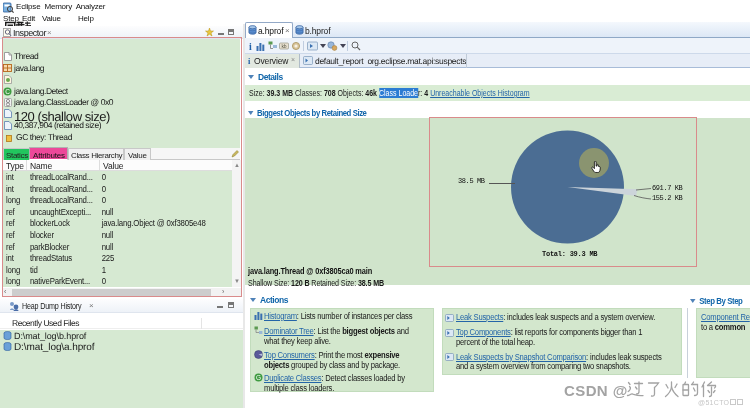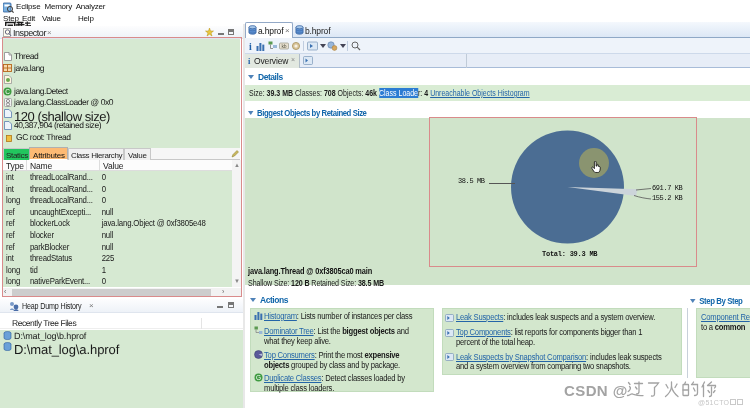--- a/index.html
+++ b/index.html
@@ -67,21 +67,21 @@
 <div class="abs" style="left:2px;top:37px;width:240px;height:260px;border:1px solid #d98b8b;z-index:30;"></div>
 
 <div class="abs" style="left:3px;top:39px;width:237px;height:109px;background:#d6e9d2;"></div>
 
 <div class="abs gp" style="left:14px;top:51px;font-size:8.5px;">Thread</div>
 <div class="abs gp" style="left:14px;top:63px;font-size:8.5px;">java.lang</div>
 <div class="abs gp" style="left:14px;top:86px;font-size:8.5px;">java.lang.Detect</div>
 <div class="abs gp" style="left:14px;top:97px;font-size:8.5px;">java.lang.ClassLoader @ 0x0</div>
 <div class="abs gp" style="left:14px;top:109px;font-size:13px;">120 (shallow size)</div>
 <div class="abs gp" style="left:14px;top:120px;font-size:8.5px;">40,387,904 (retained size)</div>
-<div class="abs gp" style="left:16px;top:132px;font-size:8.5px;">GC root: Thread</div>
+<div class="abs gp" style="left:16px;top:132px;font-size:8.5px;">GC they: Thread</div>
 
 <div class="abs" id="ico-doc" style="left:4px;top:52px;width:8px;height:9px;">
 <svg width="8" height="9" viewBox="0 0 8 9">
         <path d="M0.5 0.5 H5 L7.5 3 V8.5 H0.5 Z" fill="#fff" stroke="#888" stroke-width="0.8"></path>
         <path d="M5 0.5 V3 H7.5" fill="none" stroke="#888" stroke-width="0.8"></path>
       </svg>
 </div>
 <div class="abs" style="left:3px;top:64px;width:9px;height:8px;">
 <svg width="9" height="8" viewBox="0 0 9 8">
         <rect x="0.5" y="0.5" width="8" height="7" fill="#f7d9b0" stroke="#b5681b" stroke-width="0.9"></rect>
@@ -119,21 +119,21 @@
       </svg>
 </div>
 <div class="abs" style="left:6px;top:135px;width:6px;height:7px;">
 <svg width="6" height="7" viewBox="0 0 6 7">
         <rect x="0.5" y="0.5" width="5" height="6" fill="#f0c040" stroke="#b07818" stroke-width="0.8"></rect>
       </svg>
 </div>
 
 <div class="abs" style="left:3px;top:148px;width:237px;height:12px;background:#f6f6f6;border-bottom:1px solid #c8c8c8;"></div>
 <div class="abs" style="left:3px;top:148px;width:48px;height:12px;border:1px solid #c8c8c8;border-bottom:none;background:#22c55e;font-size:8px;letter-spacing:-0.3px;color:#222;padding:2px 0 0 2px;white-space:nowrap;overflow:hidden;">Statics</div>
-<div class="abs" style="left:29px;top:147px;width:39px;height:13px;border:1px solid #b0b0b0;border-bottom:1px solid #fff;background:#fdba74;font-size:8px;letter-spacing:-0.2px;color:#111;padding:3px 0 0 3px;white-space:nowrap;overflow:hidden;">Attributes</div>
+<div class="abs" style="left:29px;top:147px;width:39px;height:13px;border:1px solid #b0b0b0;border-bottom:1px solid #fff;background:#ec4899;font-size:8px;letter-spacing:-0.2px;color:#111;padding:3px 0 0 3px;white-space:nowrap;overflow:hidden;">Attributes</div>
 <div class="abs" style="left:68px;top:148px;width:56px;height:12px;border:1px solid #c8c8c8;border-bottom:none;background:#f0f0f0;font-size:8px;letter-spacing:-0.35px;color:#222;padding:2px 0 0 2px;white-space:nowrap;overflow:hidden;">Class Hierarchy</div>
 <div class="abs" style="left:124px;top:148px;width:27px;height:12px;border:1px solid #c8c8c8;border-bottom:none;background:#f0f0f0;font-size:8px;letter-spacing:-0.2px;color:#222;padding:2px 0 0 3px;white-space:nowrap;overflow:hidden;">Value</div>
 <div class="abs" style="left:231px;top:150px;width:8px;height:8px;">
       <svg width="8" height="8" viewBox="0 0 8 8">
         <path d="M1 7 L2 4.5 L6 0.5 L7.5 2 L3.5 6 Z" fill="#c8b860" stroke="#887820" stroke-width="0.5"></path>
       </svg>
     </div>
 
 <div class="abs" style="left:3px;top:160px;width:229px;height:11px;background:#fcfcfc;border-bottom:1px solid #ddd;"></div>
 <div class="abs" style="left:6px;top:161px;font-size:8.5px;color:#222;">Type</div>
@@ -175,37 +175,37 @@
 </svg>
 </div>
 <div class="abs" style="left:22px;top:301px;font-size:8.5px;letter-spacing:-0.2px;color:#222;white-space:nowrap;transform:scaleX(0.84);transform-origin:0 0;">Heap Dump History</div>
 <div class="abs" style="left:89px;top:301px;font-size:8px;color:#777;">×</div>
 <div class="abs" style="left:217px;top:306px;width:6px;height:1.5px;background:#777;"></div>
 <div class="abs" style="left:228px;top:302px;width:6px;height:6px;border:1px solid #777;">
       <div style="width:100%;height:1.5px;background:#777;"></div>
     </div>
 
 <div class="abs" style="left:0;top:317px;width:243px;height:12px;background:#fff;border-bottom:1px solid #eee;"></div>
-<div class="abs gp" style="left:12px;top:318px;font-size:8.5px;color:#222;">Recently Tree Files</div>
+<div class="abs gp" style="left:12px;top:318px;font-size:8.5px;color:#222;">Recently Used Files</div>
 <div class="abs" style="left:201px;top:318px;width:1px;height:11px;background:#e4e4e4;"></div>
 <div class="abs" style="left:0;top:330px;width:243px;height:78px;background:#d6e9d2;"></div>
 <div class="abs" style="left:3px;top:331px;width:9px;height:9px;">
 <svg width="9" height="9" viewBox="0 0 9 9">
         <ellipse cx="4.5" cy="2" rx="3.5" ry="1.5" fill="#6aa0d8" stroke="#2a5a9a" stroke-width="0.6"></ellipse>
         <path d="M1 2 V7 C1 9 8 9 8 7 V2" fill="#6aa0d8" stroke="#2a5a9a" stroke-width="0.6"></path>
       </svg>
 </div>
 <div class="abs" style="left:14px;top:331px;font-size:9px;letter-spacing:-0.1px;text-rendering:geometricPrecision;">D:\mat_log\b.hprof</div>
 <div class="abs" style="left:3px;top:342px;width:9px;height:9px;">
 <svg width="9" height="9" viewBox="0 0 9 9">
         <ellipse cx="4.5" cy="2" rx="3.5" ry="1.5" fill="#6aa0d8" stroke="#2a5a9a" stroke-width="0.6"></ellipse>
         <path d="M1 2 V7 C1 9 8 9 8 7 V2" fill="#6aa0d8" stroke="#2a5a9a" stroke-width="0.6"></path>
       </svg>
 </div>
-<div class="abs" style="left:14px;top:342px;font-size:13px;letter-spacing:-0.1px;text-rendering:geometricPrecision;">D:\mat_log\a.hprof</div>
+<div class="abs" style="left:14px;top:342px;font-size:10px;letter-spacing:-0.1px;text-rendering:geometricPrecision;">D:\mat_log\a.hprof</div>
 
 <div class="abs" style="left:243px;top:24px;width:2px;height:384px;background:#e8e8e8;"></div>
 
 <div class="abs" style="left:245px;top:22px;width:505px;height:16px;background:linear-gradient(#f4f8fd,#dce7f5);border-bottom:1px solid #8fa8c6;"></div>
 <div class="abs" style="left:245px;top:22px;width:48px;height:16px;background:#fff;border:1px solid #93a9c7;border-bottom:none;border-radius:2px 2px 0 0;"></div>
 <div class="abs" style="left:248px;top:25px;width:9px;height:10px;">
 <svg width="9" height="10" viewBox="0 0 9 10">
         <path d="M0.9 2.2 V7.6 C0.9 9.8 8.1 9.8 8.1 7.6 V2.2" fill="#5b8fd0" stroke="#35619f" stroke-width="0.7"></path>
         <path d="M0.9 4.8 C3 6.2 6 6.2 8.1 4.8 M0.9 7 C3 8.4 6 8.4 8.1 7" stroke="#35619f" stroke-width="0.5" fill="none"></path>
         <ellipse cx="4.5" cy="2.2" rx="3.6" ry="1.6" fill="#a6c6e8" stroke="#35619f" stroke-width="0.7"></ellipse>
@@ -277,20 +277,21 @@
 <div class="abs" style="left:245px;top:54px;width:55px;height:14px;background:#e2e8e0;border-right:1px solid #b0bcc8;"></div>
 <div class="abs" style="left:248px;top:56px;font-size:8.5px;font-weight:bold;color:#2060a8;font-family:'Liberation Serif',serif;">i</div>
 <div class="abs" style="left:254px;top:56px;font-size:8.5px;color:#222;">Overview</div>
 <div class="abs" style="left:291px;top:56px;font-size:7px;color:#888;">×</div>
 <div class="abs" style="left:303px;top:56px;width:10px;height:9px;">
 <svg width="10" height="9" viewBox="0 0 10 9">
         <rect x="0.5" y="0.5" width="9" height="8" rx="1" fill="#dce8f5" stroke="#7a96b8" stroke-width="0.7"></rect>
         <path d="M2.5 2.5 L5 4.5 L2.5 6.5 Z" fill="#3a70b0"></path>
       </svg>
 </div>
+<div class="abs" style="left:315px;top:56px;font-size:8.5px;letter-spacing:-0.3px;text-rendering:geometricPrecision;color:#222;">default_report&nbsp; org.eclipse.mat.api:suspects</div>
 <div class="abs" style="left:466px;top:54px;width:1px;height:14px;background:#c0cbd8;"></div>
 
 <div class="abs" style="left:248px;top:72px;"><span class="tri"></span><span class="hdr">Details</span></div>
 <div class="abs" style="left:245px;top:85px;width:505px;height:16px;background:#d9ecd4;"></div>
 <div class="abs" style="left:249px;top:88px;font-size:9px;letter-spacing:0;color:#1a1a1a;white-space:nowrap;transform:scaleX(0.78);transform-origin:0 50%;">Size: <b>39.3 MB</b> Classes: <b>708</b> Objects: <b>46k</b> <span style="background:#2b7cd3;color:#fff;">Class Loade</span>r: <b>4</b> <span class="lnk">Unreachable Objects Histogram</span></div>
 
 <div class="abs" style="left:248px;top:108px;white-space:nowrap;transform:scaleX(0.91);transform-origin:0 0;"><span class="tri"></span><span class="hdr">Biggest Objects by Retained Size</span></div>
 
 <div class="abs" style="left:245px;top:118px;width:505px;height:167px;background:#d0e4cb;"></div>
 

